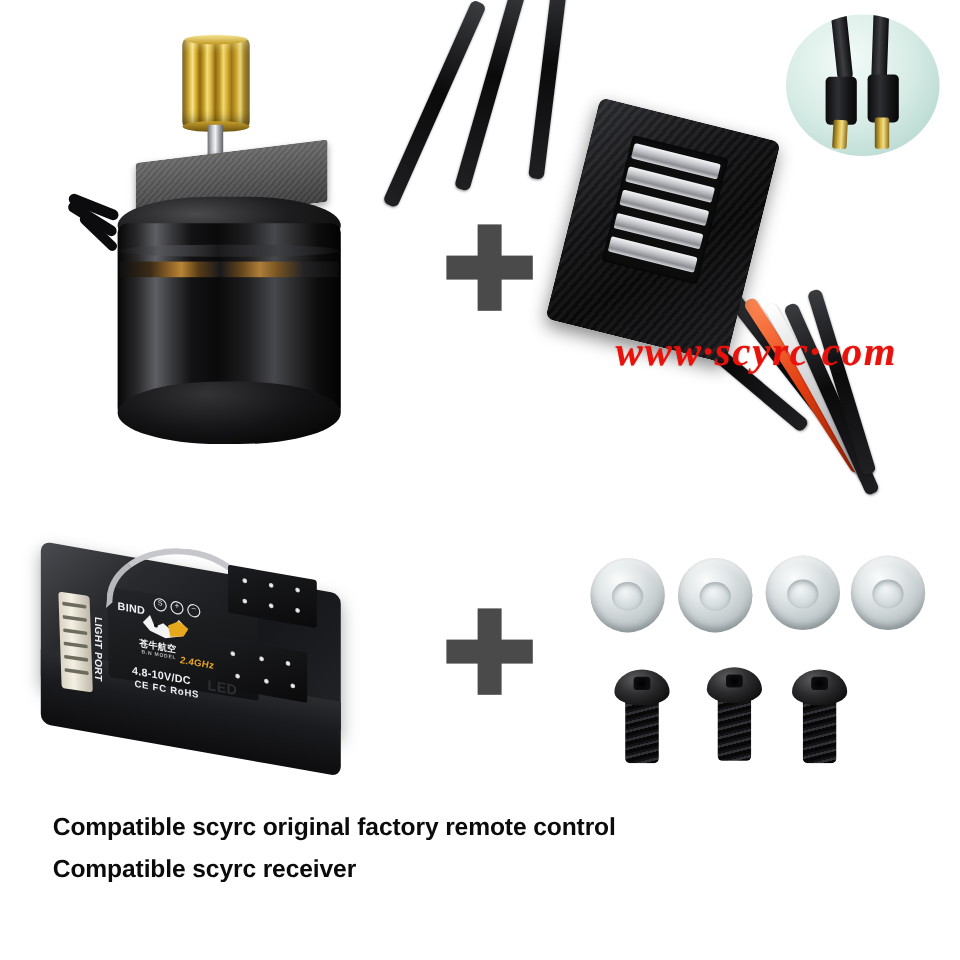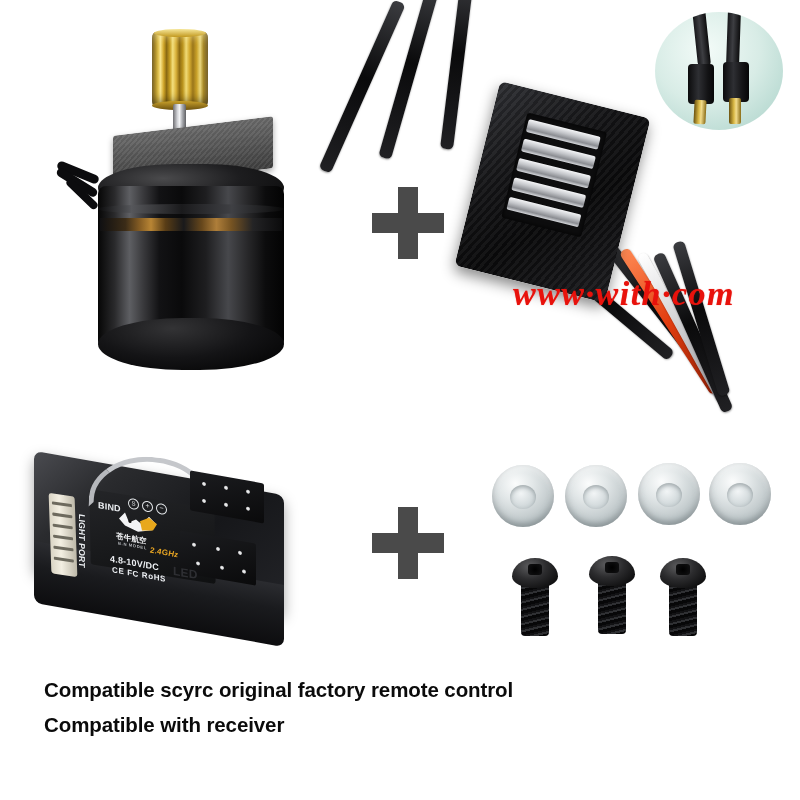--- a/index.html
+++ b/index.html
@@ -287,20 +287,20 @@
     <div class="screwShank"></div>
       <div class="screwHead"></div>
       <div class="screwHex"></div>
   </div>
   <div class="screw" style="left:660px;top:558px;">
     <div class="screwShank"></div>
       <div class="screwHead"></div>
       <div class="screwHex"></div>
   </div>
 
-  <div id="watermark">www·with·com</div>
+  <div id="watermark">www·scyrc·com</div>
 
   <div id="caption">
     <div>Compatible scyrc original factory remote control</div>
-    <div>Compatible with receiver</div>
+    <div>Compatible scyrc receiver</div>
   </div>
 
 </div>
 
 </body></html>

